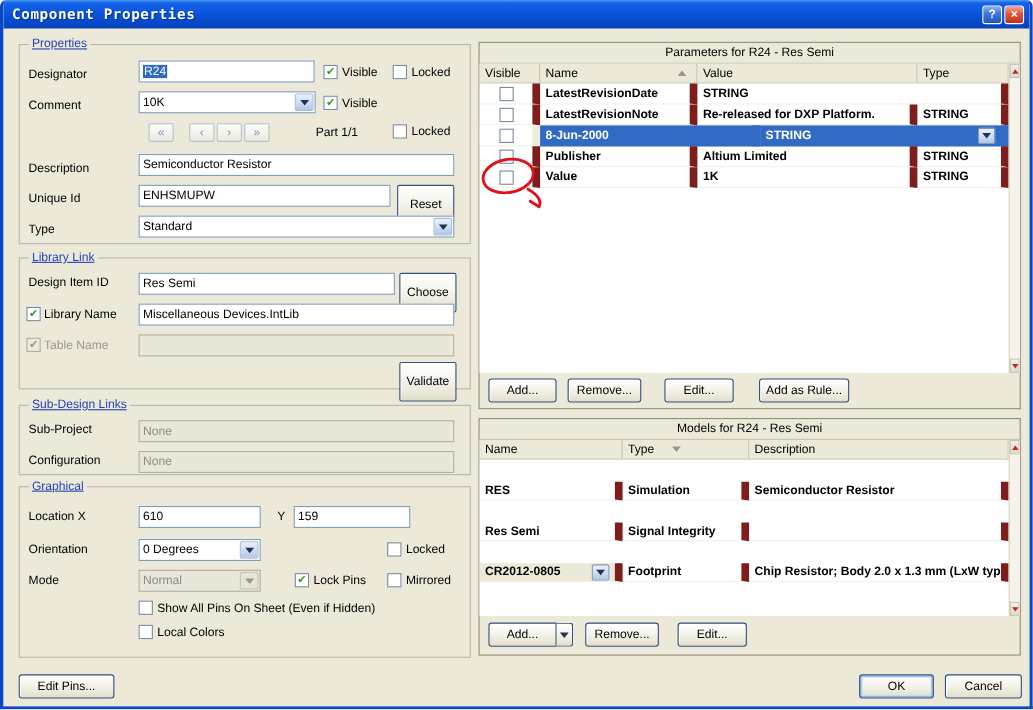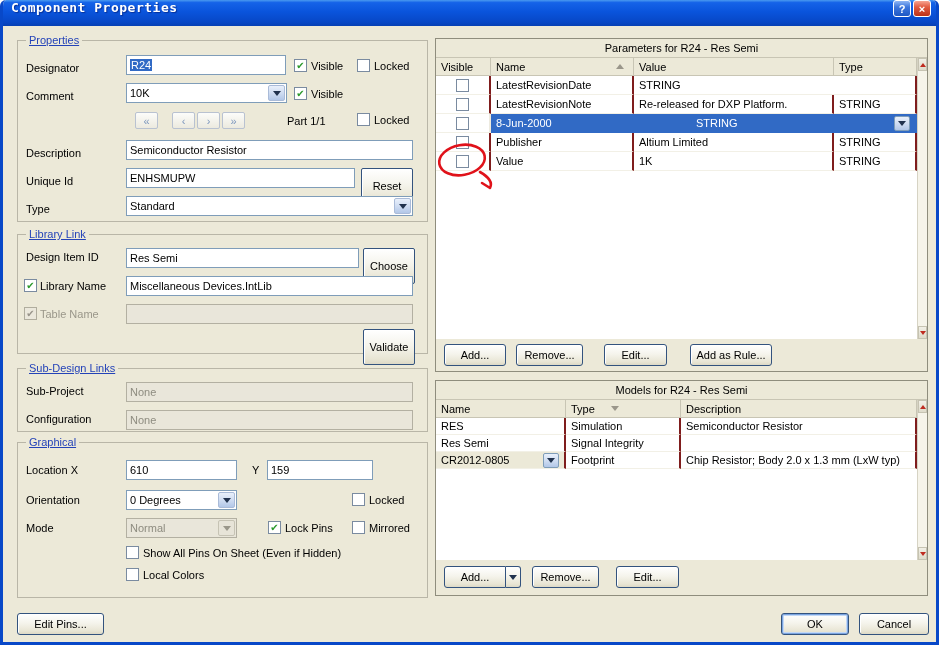--- a/index.html
+++ b/index.html
@@ -1,18 +1,18 @@
 <!DOCTYPE html>
 <html><head>
 <meta charset="utf-8">
 <style>
 *{margin:0;padding:0;box-sizing:border-box;}
 body{font-family:"Liberation Sans",sans-serif;font-size:11px;color:#000;background:#fff;}
 .window{position:relative;width:939px;height:645px;background:#ece9d8;border:3px solid #0848c8;border-top:none;border-radius:6px 6px 0 0;overflow:hidden;}
-.titlebar{position:absolute;top:0;left:0;right:0;height:26px;display:flex;padding:0 5px;
+.titlebar{position:absolute;top:0;left:0;right:0;height:26px;display:flex;align-items:center;padding:0 5px;
   background:linear-gradient(180deg,#4a9af0 0%,#1563e8 10%,#0a54dc 45%,#0747c6 85%,#0640b4 100%);border-radius:3px 3px 0 0;}
 .title-text{color:#fff;font-family:"DejaVu Sans Mono",monospace;font-weight:bold;font-size:13px;letter-spacing:.5px;text-shadow:1px 1px 1px #05309a;padding-left:3px;}
 .tb-btns{margin-left:auto;display:flex;gap:2px;}
 .tbbtn{width:18px;height:17px;border:1px solid #fff;border-radius:3px;color:#fff;font-size:11px;font-weight:bold;display:flex;align-items:center;justify-content:center;padding:0;cursor:default;font-family:"Liberation Sans",sans-serif;}
 .tbbtn.help{background:linear-gradient(180deg,#8fb6f4 0%,#3e77dd 40%,#1e57c4 100%);}
 .tbbtn.close{background:linear-gradient(180deg,#f7a492 0%,#e25b41 40%,#bc3218 100%);}
 .gbox{position:absolute;border:1px solid #b9b6a7;}
 .gtitle{position:absolute;top:-7px;left:8px;padding:0 3px;background:#ece9d8;color:#2443b8;text-decoration:underline;white-space:nowrap;}
 .lbl{position:absolute;white-space:nowrap;line-height:13px;}
 .lbl.dis{color:#9a978a;}
@@ -37,22 +37,22 @@
 .btn.default{box-shadow:inset 0 0 0 1px #7aa4e0, inset 0 0 0 2px #c2d8f6;}
 .navb{position:absolute;width:23px;height:17px;border:1px solid #b9c2d1;border-radius:2px;color:#7d97bd;font:11px "Liberation Sans",sans-serif;display:flex;align-items:center;justify-content:center;padding:0;cursor:default;
   background:linear-gradient(180deg,#fcfcfa 0%,#ecead f 100%);background:linear-gradient(180deg,#fcfcfa,#eceadf);}
 .panel{position:absolute;background:#ece9d8;border:1px solid #8f8d7d;}
 .panel-title{position:absolute;left:0;right:0;top:0;height:19px;display:flex;align-items:center;justify-content:center;border-bottom:1px solid #c8c5b4;}
 .grid{position:absolute;left:0;right:0;background:#fff;overflow:hidden;}
 .ghead{position:absolute;left:0;top:0;right:10px;height:18px;background:#ece9d8;border-bottom:1px solid #c8c5b4;display:flex;}
 .th{display:flex;align-items:center;padding:0 5px;border-right:1px solid #c8c5b4;overflow:hidden;white-space:nowrap;}
 .gbody{position:absolute;left:0;top:18px;right:10px;bottom:0;background:#fff;}
 .tr{display:flex;height:19px;}
-.mgrid .tr{height:17px;}
-.td{display:flex;align-items:center;padding:0 5px;border-right:2px solid #7f1d1d;border-bottom:1px solid #f2f0e6;overflow:hidden;white-space:nowrap;}
+.mgrid .tr{height:17px;margin-top:20px;}
+.td{display:flex;align-items:center;padding:0 5px;border-right:7px solid #7f1d1d;border-bottom:1px solid #f2f0e6;overflow:hidden;white-space:nowrap;font-weight:bold;}
 .td.pcol-v{justify-content:center;}
 .pcol-v{width:55px;flex:none;}
 .pcol-n{width:143px;flex:none;}
 .pcol-val{width:200px;flex:none;}
 .pcol-t{flex:1;}
 .mcol-n{width:130px;flex:none;}
 .mcol-t{width:115px;flex:none;}
 .mcol-d{flex:1;}
 .tr.sel .td{background:#316ac5;color:#fff;border-right-color:#316ac5;border-bottom-color:#316ac5;}
 .tr.sel .td.pcol-v{background:#fff;color:#000;border-right-color:#edeadf;border-bottom-color:#f2f0e6;}

